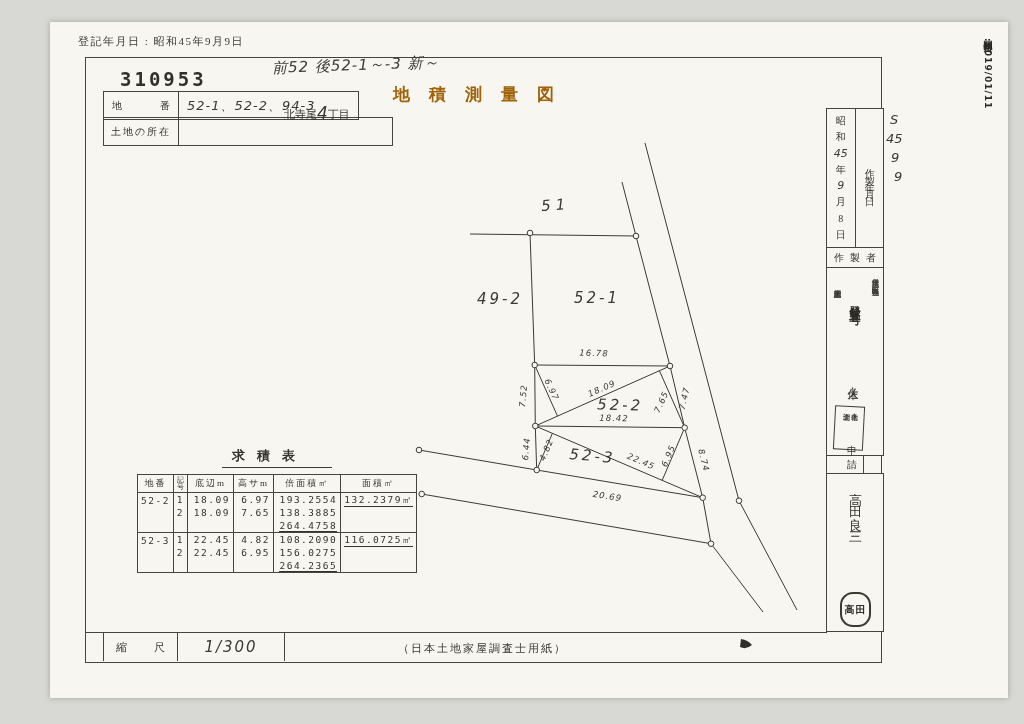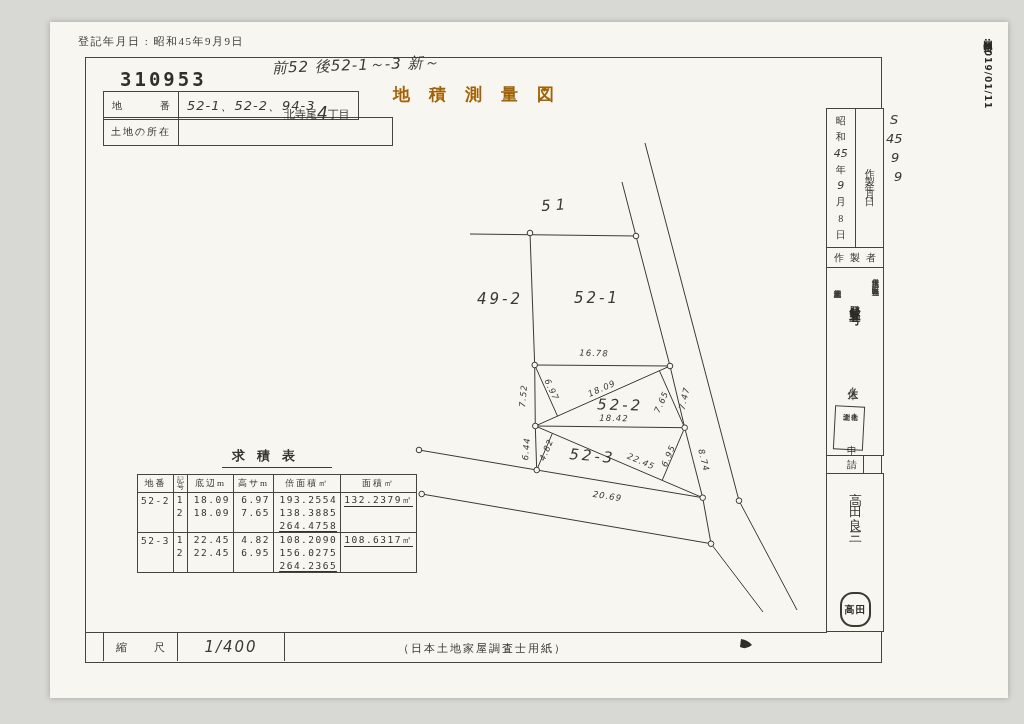--- a/index.html
+++ b/index.html
@@ -266,21 +266,21 @@
             <td class="c-num mono"></td>
             <td class="c-num mono"></td>
             <td class="c-num mono"><span class="u">264.4758</span></td>
           </tr>
           <tr class="group-start">
             <td class="c-lot mono" rowspan="3">52-3</td>
             <td class="c-sym mono">1</td>
             <td class="c-num mono">22.45</td>
             <td class="c-num mono">4.82</td>
             <td class="c-num mono">108.2090</td>
-            <td class="c-area mono" rowspan="3"><span class="u">108.6317㎡</span></td>
+            <td class="c-area mono" rowspan="3"><span class="u">116.0725㎡</span></td>
           </tr>
           <tr>
             <td class="c-sym mono">2</td>
             <td class="c-num mono">22.45</td>
             <td class="c-num mono">6.95</td>
             <td class="c-num mono">156.0275</td>
           </tr>
           <tr>
             <td class="c-sym mono"></td>
             <td class="c-num mono"></td>
@@ -290,18 +290,18 @@
         </tbody>
     </table>
   </div>
 
   <div class="abs strip-line"></div>
   <div class="abs scale-label serif">
     <span>縮</span>
     <span>尺</span>
   </div>
   <div class="abs scale-value">
-    <span class="hw">1/400</span>
+    <span class="hw">1/300</span>
   </div>
   <div class="abs paper-note serif">（日本土地家屋調査士用紙）</div>
 
   <div class="abs vnote vmixed">閉鎖年月日:2019/01/11</div>
 </div>
 
 </body></html>

